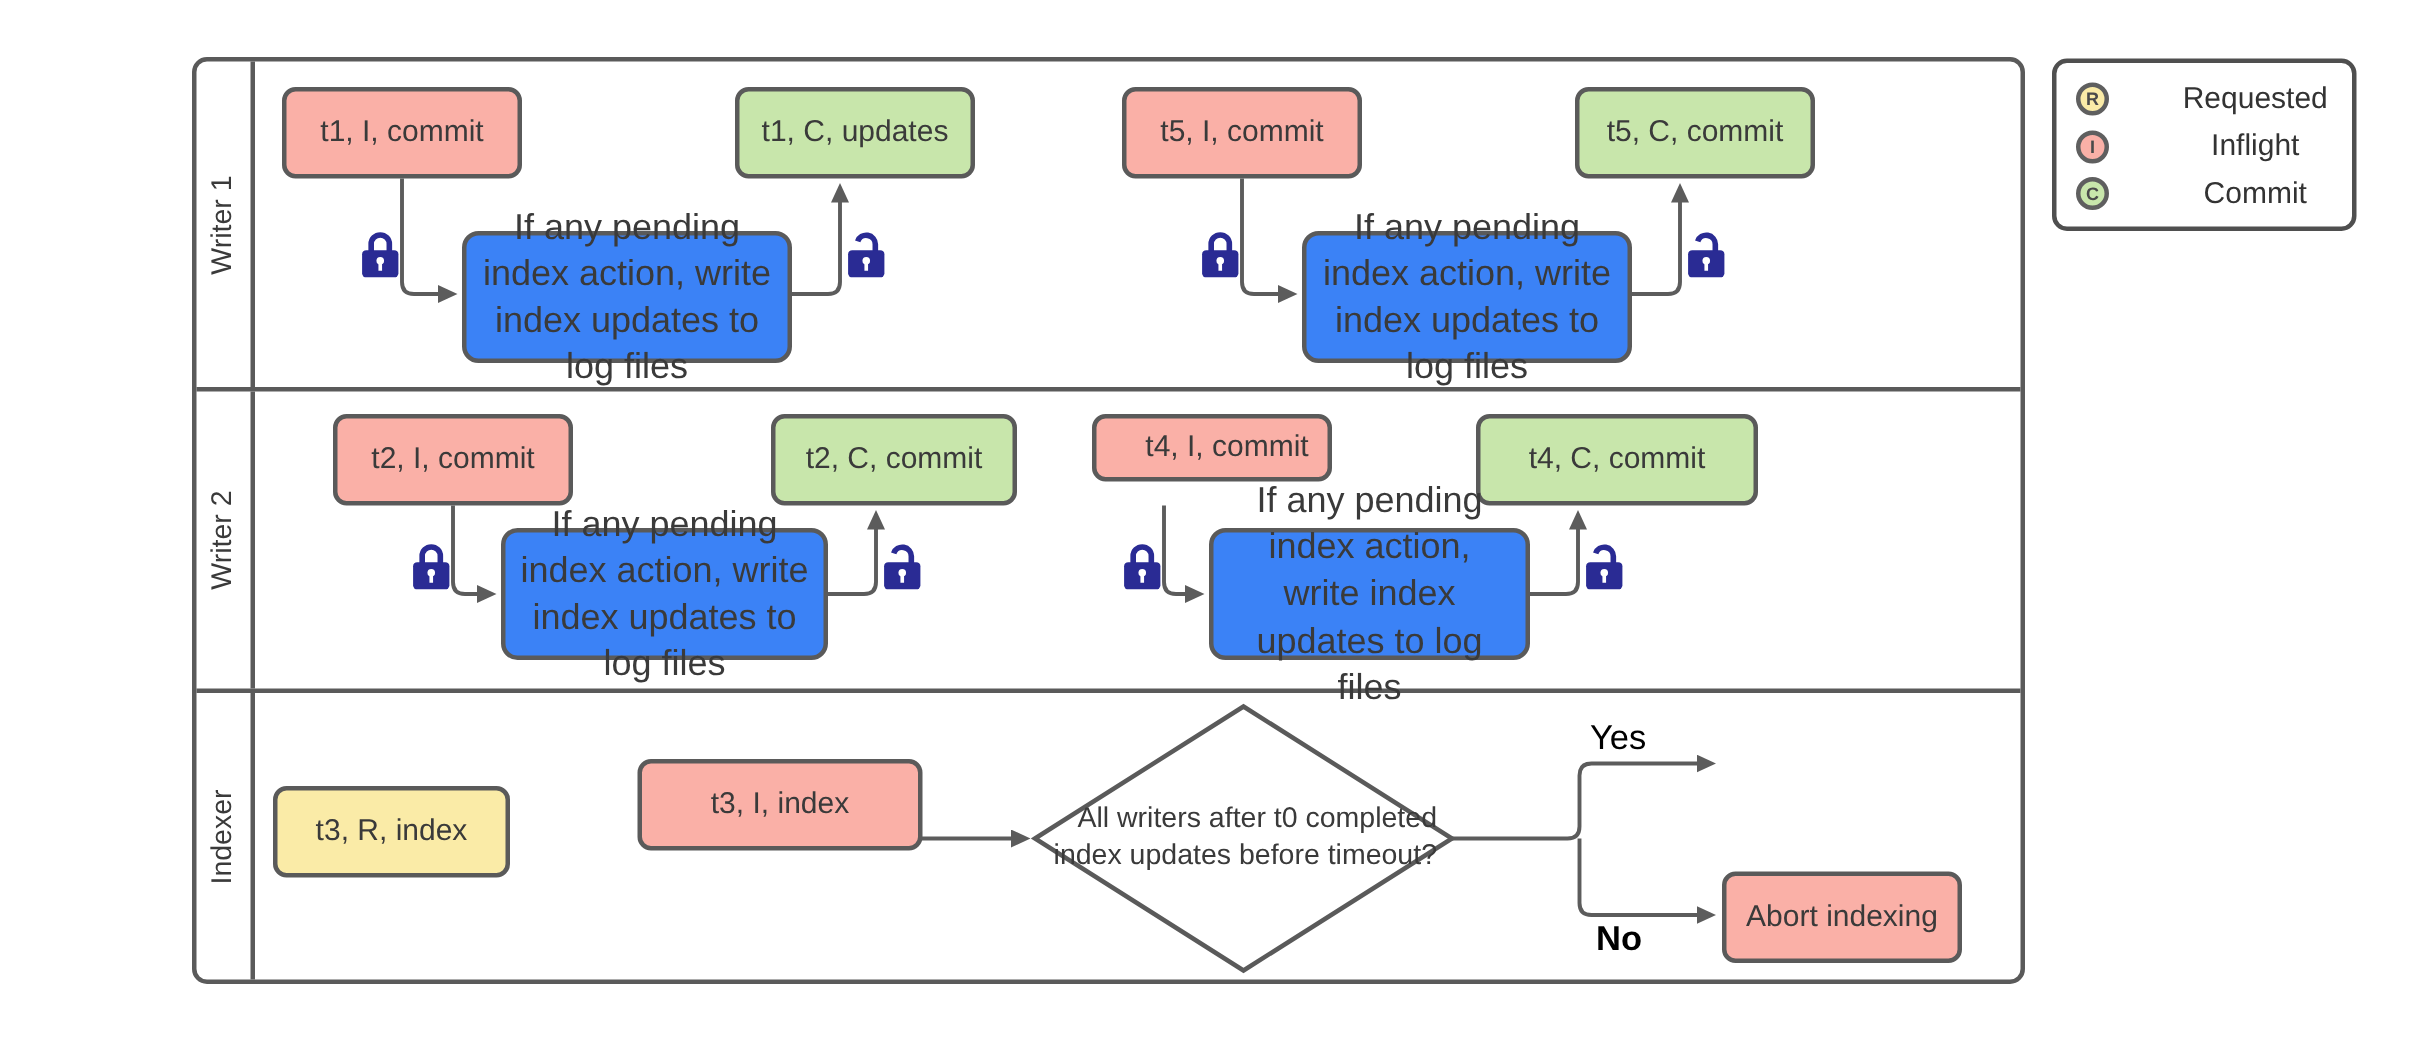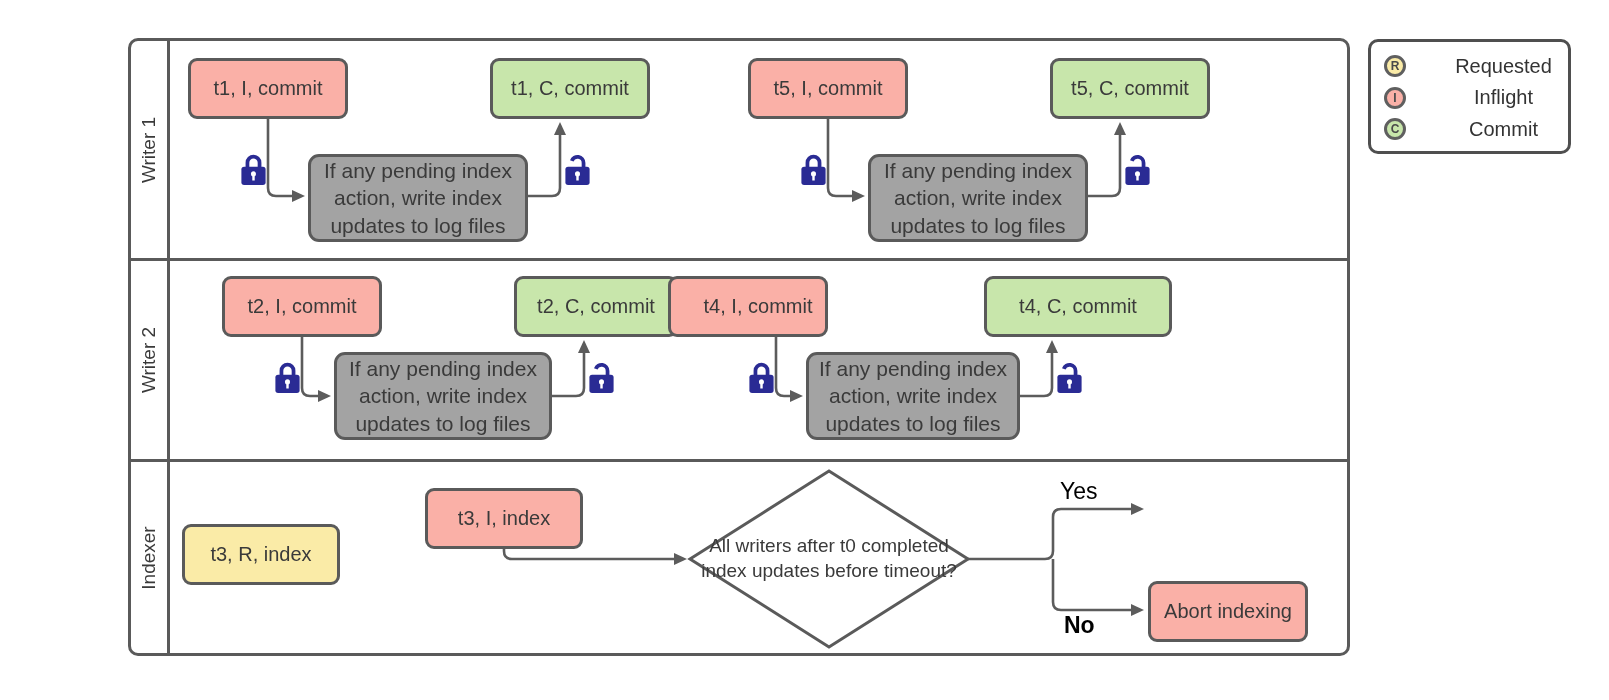--- a/index.html
+++ b/index.html
@@ -16,24 +16,24 @@
         display:flex;align-items:center;justify-content:center;}
   .lane-label{transform:rotate(-90deg);white-space:nowrap;font-size:19px;color:#3a3a3a;}
 
   
   .box{position:absolute;border:3px solid #5a5a5a;border-radius:9px;box-sizing:border-box;
        display:flex;align-items:center;justify-content:center;text-align:center;
        font-size:20px;color:#3a3a3a;}
   .red{background:#FAB0A7;justify-content:center;}
   .green{background:#C8E6AB;}
   .yellow{background:#FAEBA7;}
-  .note{background:#a3a3a3;border-radius:11px;font-size:21px;line-height:1.3;padding:3px 8px;}
+  .note{background:#3b82f6;border-radius:11px;font-size:24px;line-height:1.3;padding:3px 8px;}
 
   .decision-text{position:absolute;left:700px;top:504px;width:258px;height:110px;
-       display:flex;align-items:center;justify-content:center;text-align:center;
+       display:flex;align-items:center;justify-content:center;text-align:right;
        font-size:19px;line-height:1.3;color:#3a3a3a;}
 
   .branch-label{position:absolute;font-size:23px;color:#000000;text-align:center;}
 
   
   .layer{position:absolute;left:0;top:0;pointer-events:none;}
 
   
   .lock{position:absolute;width:27px;height:33px;}
   .lock svg{width:100%;height:100%;display:block;}
@@ -102,21 +102,21 @@
       <path d="M1053 559 L1053 602 Q1053 610 1061 610 L1132 610" marker-end="url(#arr)"></path>
     </g>
 
     <polygon points="690,559 829,471 968,559 829,647" fill="#ffffff" stroke="#5a5a5a" stroke-width="3"></polygon>
   </svg>
 
   <div class="box red" style="left:188px;top:58px;width:160px;height:61px;">
       <span>t1, I, commit</span>
     </div>
   <div class="box green" style="left:490px;top:58px;width:160px;height:61px;">
-      <span>t1, C, commit</span>
+      <span>t1, C, updates</span>
     </div>
   <div class="box note" style="left:308px;top:154px;width:220px;height:88px;">
       <span>If any pending index action, write index updates to log files</span>
     </div>
   <div class="box red" style="left:748px;top:58px;width:160px;height:61px;">
       <span>t5, I, commit</span>
     </div>
   <div class="box green" style="left:1050px;top:58px;width:160px;height:61px;">
       <span>t5, C, commit</span>
     </div>
@@ -126,34 +126,34 @@
 
   <div class="box red" style="left:222px;top:276px;width:160px;height:61px;">
       <span>t2, I, commit</span>
     </div>
   <div class="box green" style="left:514px;top:276px;width:164px;height:61px;">
       <span>t2, C, commit</span>
     </div>
   <div class="box note" style="left:334px;top:352px;width:218px;height:88px;">
       <span>If any pending index action, write index updates to log files</span>
     </div>
-  <div class="box red" style="left:668px;top:276px;width:160px;height:61px;padding-left:20px;">
+  <div class="box red" style="left:728px;top:276px;width:160px;height:45px;padding-left:20px;">
       <span>t4, I, commit</span>
     </div>
   <div class="box green" style="left:984px;top:276px;width:188px;height:61px;">
       <span>t4, C, commit</span>
     </div>
   <div class="box note" style="left:806px;top:352px;width:214px;height:88px;">
       <span>If any pending index action, write index updates to log files</span>
     </div>
 
   <div class="box yellow" style="left:182px;top:478px;width:158px;height:61px;margin-top:46px;">
       <span>t3, R, index</span>
     </div>
-  <div class="box red" style="left:425px;top:488px;width:158px;height:61px;">
+  <div class="box red" style="left:425px;top:506px;width:190px;height:61px;">
       <span>t3, I, index</span>
     </div>
   <div class="box red" style="left:1148px;top:581px;width:160px;height:61px;">
       <span>Abort indexing</span>
     </div>
 
   <div class="decision-text">All writers after t0 completed index updates before timeout?</div>
 
   <div class="branch-label" style="left:1060px;top:478px;">Yes</div>
   <div class="branch-label" style="left:1064px;top:612px;font-weight:bold;">No</div>

